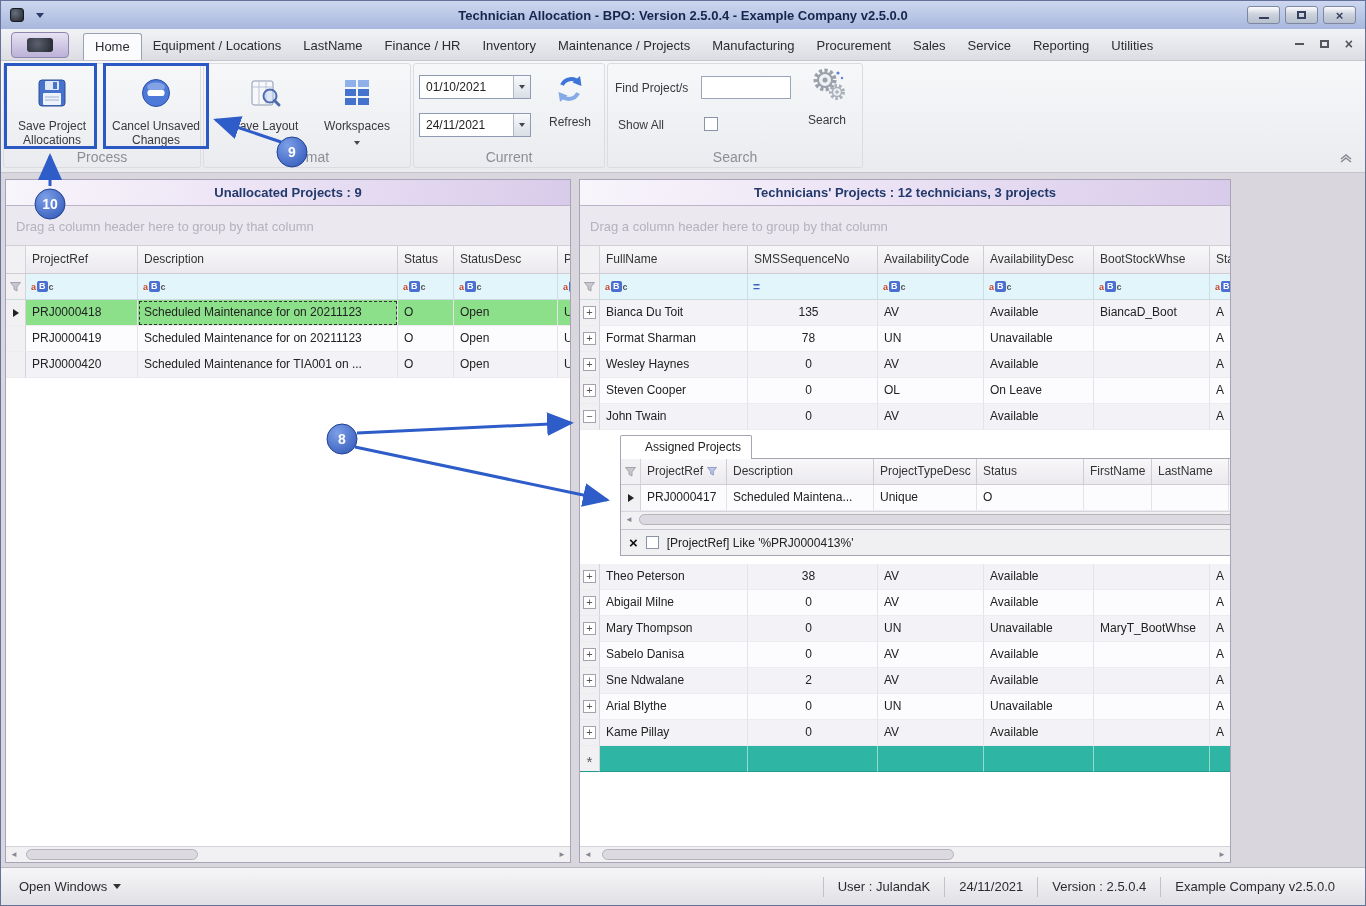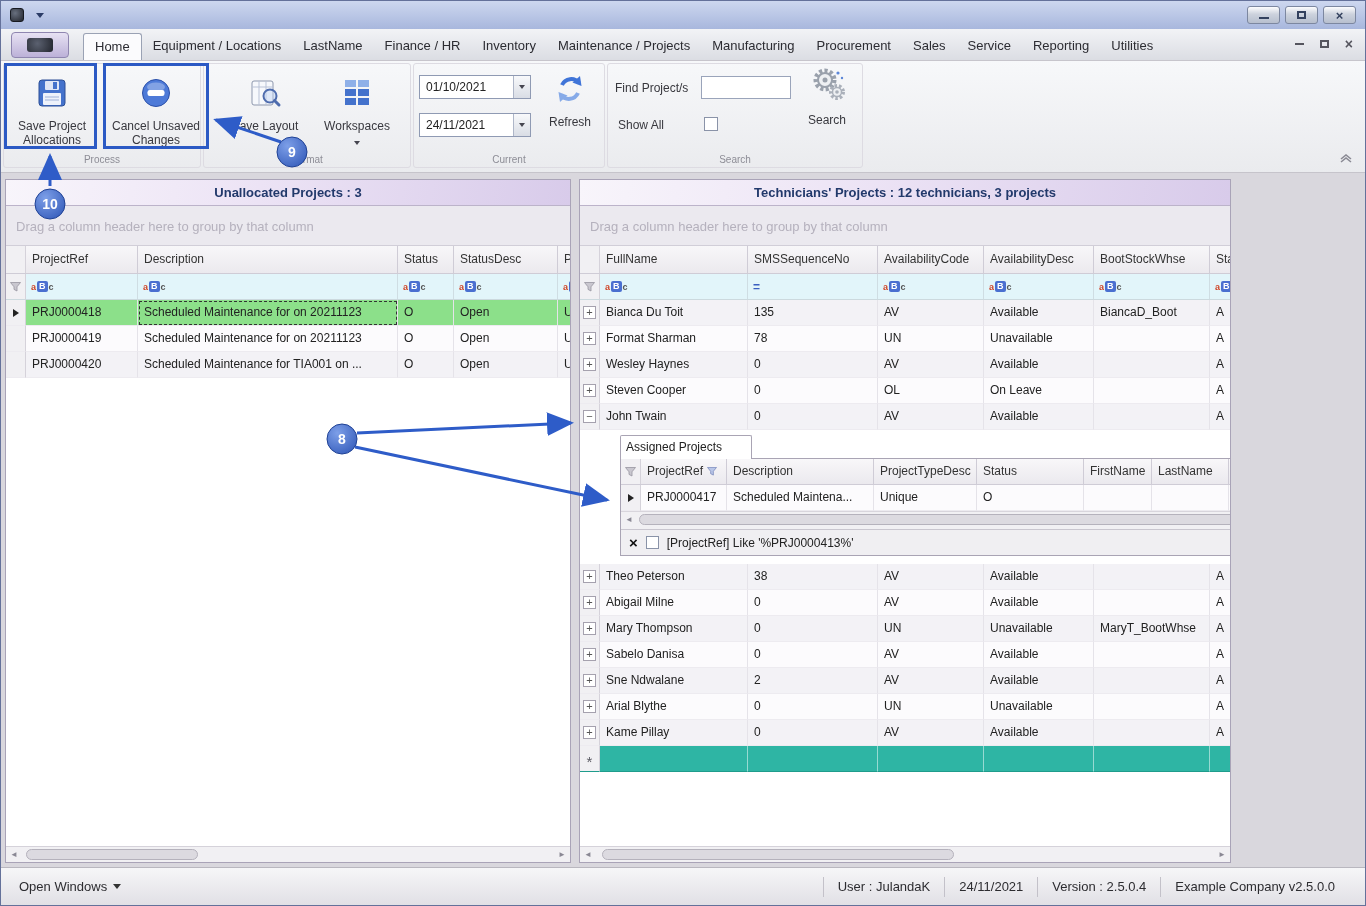--- a/index.html
+++ b/index.html
@@ -37,21 +37,21 @@
   .tab.active{background:#fbfbfd;border:1px solid #9aa2b4;border-bottom:none;border-radius:3px 3px 0 0}
   .mdibtns{position:absolute;right:12px;top:8px;display:flex;gap:16px;color:#55555e;align-items:center}
   .m-min{width:9px;height:2px;background:#55555e}
   .m-rest{width:9px;height:8px;border:2px solid #55555e}
   .m-x{font-size:14px;font-weight:bold;line-height:1}
 
   
   .ribbon{position:absolute;left:0;top:60px;width:100%;height:112px;
           background:linear-gradient(#f7f8fa,#eaebee);border-bottom:1px solid #c6c4cb}
   .rgroup{position:absolute;top:2px;height:105px;border:1px solid #dddbe2;border-radius:3px}
-  .glabel{position:absolute;bottom:2px;left:0;right:0;text-align:center;font-size:10px;color:#8d8d96}
+  .glabel{position:absolute;bottom:2px;left:0;right:0;text-align:center;font-size:14px;color:#8d8d96}
   .bigbtn{position:absolute;top:4px;height:96px;text-align:center;font-size:12px;color:#38383e}
   .bigbtn .ic{height:44px;display:flex;align-items:center;justify-content:center;margin-top:6px}
   .bigbtn .lbl{margin-top:4px;line-height:14px}
   .dd-caret{display:inline-block;width:0;height:0;border-left:3.5px solid transparent;
             border-right:3.5px solid transparent;border-top:4px solid #45454f;vertical-align:middle}
   .combo{position:absolute;width:112px;height:24px;border:1px solid #8f9ab3;background:#fff;display:flex}
   .combo .val{flex:1;line-height:22px;padding-left:6px;font-size:12px;color:#222}
   .combo .btn{width:17px;border-left:1px solid #aeb6c8;background:linear-gradient(#f8f9fb,#d9dde5);
               display:flex;align-items:center;justify-content:center}
   .rlabel{position:absolute;font-size:12px;color:#38383e}
@@ -77,21 +77,21 @@
   .abc0{color:#cf4528;font-size:9px;font-weight:bold}
   .abc1{color:#fff;background:#4a6fd0;font-size:9px;font-weight:bold;padding:0 2px;border-radius:2px;line-height:11px}
   .abc2{color:#555;font-size:9px;font-weight:bold}
   .eqicon{color:#3a5fc0;font-weight:bold;font-size:12px}
   .grow,.drow{height:26px;background:#fcfbfd}
   .gbody>div:nth-of-type(odd){background:#f3f2f6}
   .grow .cell,.drow .cell{line-height:25px;padding:0 6px;border-right:1px solid #e5e3e9;
         border-bottom:1px solid #edebf0;overflow:hidden;white-space:nowrap;flex:none}
   .ind-cell{background:#f1f0f3 !important;border-right:1px solid #d5d2da !important;
         display:flex;align-items:center;justify-content:center;padding:0 !important}
-  .num{text-align:left;padding-right:14px !important;display:block}
+  .num{text-align:center;padding-right:14px !important;display:block}
   
   .w-ind{width:20px}.w-ref{width:112px}.w-desc{width:260px}.w-st{width:56px}.w-sd{width:104px}.w-pre{flex:1 !important;border-right:none !important}
   
   .w-name{width:148px}.w-sms{width:130px}.w-ac{width:106px}.w-ad{width:110px}.w-wh{width:116px}.w-st2{width:54px}.w-wo{flex:1 !important;border-right:none !important}
   
   .dw-ind{width:20px}.dw-ref{width:86px}.dw-desc{width:147px}.dw-type{width:103px}.dw-dst{width:107px}
   .dw-fn{width:68px}.dw-ln{width:77px}.dw-pc{width:98px}.dw-sta{flex:1 !important;border-right:none !important}
   
   .selected .cell{background:#8ce08a}
   .selected .ind-cell{background:#f1f0f3 !important}
@@ -100,21 +100,21 @@
   .selected .rowptr{display:block}
   .exp{width:13px;height:13px;border:1px solid #a5a1ae;background:#fff;font-size:11px;line-height:10px;
        text-align:center;color:#555;display:inline-block}
   .exp:empty{visibility:hidden}
   
   .append-row .cell{background:#2eb5a4;border-right:1px solid rgba(255,255,255,.5);border-bottom:1px solid #1f9c8c}
   .append-star{color:#5b5b64;font-size:15px;line-height:8px;padding-top:6px}
   
   .detail{margin:5px 0 8px 40px;width:738px}
   .dtab{width:132px;height:24px;background:#fff;border:1px solid #a9a4b4;border-bottom:none;
-        border-radius:2px 2px 0 0;line-height:23px;padding-left:5px;color:#222;position:relative;z-index:2}
+        border-radius:2px 2px 0 0;line-height:23px;padding-left:24px;color:#222;position:relative;z-index:2}
   .dgrid{border:1px solid #a9a4b4;background:#fff;margin-top:-1px;position:relative;z-index:1}
   .dscroll{position:relative;height:18px;background:#f1f0f3;border-top:1px solid #d8d5dc}
   .dfilter{height:26px;background:#f0eff2;border-top:1px solid #c9c6cf;display:flex;align-items:center;
            gap:8px;padding:0 8px;font-size:12px;color:#222}
   .xclose{font-weight:bold;font-size:15px;color:#111;line-height:1}
   .dfilter .cbx2{width:13px;height:13px;border:1px solid #8a93a8;background:#fff;flex:none}
   .efs{margin-left:auto;color:#222}
   
   .hscroll{position:absolute;left:0;right:0;bottom:0;height:16px;background:#f1f0f3;border-top:1px solid #d5d2da;z-index:3}
   .sb-arrow{position:absolute;top:0;width:16px;height:15px;text-align:center;line-height:15px;font-size:8px;color:#8a8894}
@@ -140,20 +140,21 @@
                 font-family:"Liberation Sans",sans-serif}
 </style>
 </head>
 <body>
 
 <div class="screen">
 
   <div class="titlebar">
     <div class="app-glyph"></div>
     <div class="qat-chev"></div>
+    <div class="title">Technician Allocation - BPO: Version 2.5.0.4 - Example Company v2.5.0.0</div>
     <div class="winbtns">
       <div class="winbtn">
           <span class="g-min"></span>
         </div>
       <div class="winbtn">
           <span class="g-max"></span>
         </div>
       <div class="winbtn">
           <span class="g-x">×</span>
         </div>
@@ -302,21 +303,21 @@
 
     <div class="collapse-chev">
       <svg width="14" height="10" viewBox="0 0 14 10">
           <polyline points="2,8 7,4 12,8" fill="none" stroke="#8a8a94" stroke-width="1.6"></polyline>
           <polyline points="2,5 7,1 12,5" fill="none" stroke="#8a8a94" stroke-width="1.6"></polyline>
         </svg>
     </div>
   </div>
 
   <div class="panel p-left">
-    <div class="ptitle">Unallocated Projects : 3</div>
+    <div class="ptitle">Unallocated Projects : 9</div>
     <div class="groupby">Drag a column header here to group by that column</div>
     <div class="colhead">
       <div class="cell w-ind ind-cell"></div>
       <div class="cell w-ref">ProjectRef</div>
       <div class="cell w-desc">Description</div>
       <div class="cell w-st">Status</div>
       <div class="cell w-sd">StatusDesc</div>
       <div class="cell w-pre">Pre</div>
     </div>
     <div class="filterrow">

